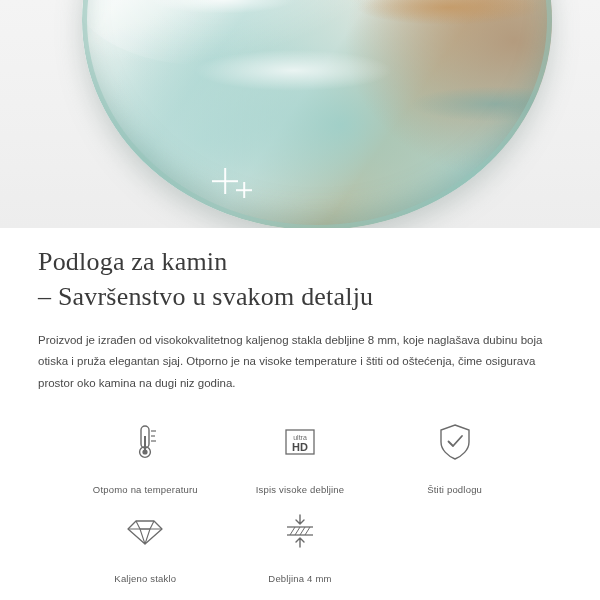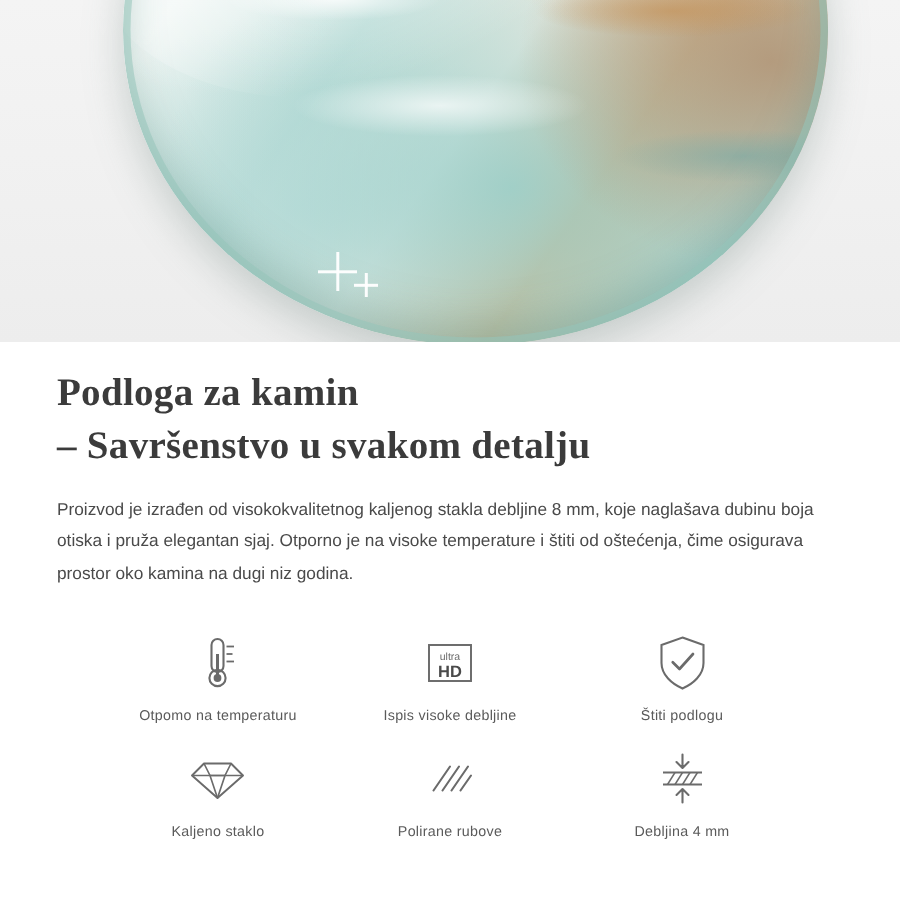--- a/index.html
+++ b/index.html
@@ -104,21 +104,21 @@
 
   
   .content {
     padding: 16px 38px 0 38px;
   }
   .headline {
     font-family: "Liberation Serif", serif;
     font-size: 26px;
     line-height: 1.35;
     color: #3b3b3b;
-    font-weight: 700;
+    font-weight: 400;
     margin: 0;
     letter-spacing: 0.2px;
   }
   .headline .line2 {
     display: block;
   }
   .body-copy {
     margin: 16px 0 0 0;
     font-size: 11.5px;
     line-height: 1.85;
@@ -142,21 +142,21 @@
     text-align: center;
   }
   .feature-icon {
     height: 44px;
     display: flex;
     align-items: center;
     justify-content: center;
     text-align: right;
   }
   .feature-label {
-    margin-top: 8px;
+    margin-top: 20px;
     font-size: 9.5px;
     color: #5a5a5a;
     letter-spacing: 0.2px;
   }
   svg { display: block; }
 </style>
 </head>
 <body>
 
 <div class="page">
@@ -223,31 +223,20 @@
             <path d="M11 8 H29 L37 16 L20 31 L3 16 Z" fill="none" stroke="#6b6b6b" stroke-width="1.3" stroke-linejoin="round"></path>
             <path d="M3 16 H37" stroke="#6b6b6b" stroke-width="1.1"></path>
             <path d="M11 8 L15 16 L20 31" fill="none" stroke="#6b6b6b" stroke-width="1.1"></path>
             <path d="M29 8 L25 16 L20 31" fill="none" stroke="#6b6b6b" stroke-width="1.1"></path>
             <path d="M15 16 H25" stroke="#6b6b6b" stroke-width="1.1"></path>
           </svg>
         </div>
         <div class="feature-label">Kaljeno staklo</div>
       </div>
 
-      <div class="feature">
-        <div class="feature-icon">
-          <svg width="40" height="36" viewBox="0 0 40 36">
-            <line x1="9" y1="26" x2="20" y2="10" stroke="#6b6b6b" stroke-width="1.4" stroke-linecap="round"></line>
-            <line x1="15" y1="26" x2="26" y2="10" stroke="#6b6b6b" stroke-width="1.4" stroke-linecap="round"></line>
-            <line x1="21" y1="26" x2="32" y2="10" stroke="#6b6b6b" stroke-width="1.4" stroke-linecap="round"></line>
-            <line x1="27" y1="26" x2="34" y2="16" stroke="#6b6b6b" stroke-width="1.4" stroke-linecap="round"></line>
-          </svg>
-        </div>
-        <div class="feature-label">Polirane rubove</div>
-      </div>
 
       <div class="feature">
         <div class="feature-icon">
           <svg width="40" height="40" viewBox="0 0 40 40">
             <path d="M20 4 V12 M16 9 L20 13 L24 9" fill="none" stroke="#6b6b6b" stroke-width="1.4" stroke-linecap="round" stroke-linejoin="round"></path>
             <line x1="7" y1="16" x2="33" y2="16" stroke="#6b6b6b" stroke-width="1.3"></line>
             <line x1="7" y1="24" x2="33" y2="24" stroke="#6b6b6b" stroke-width="1.3"></line>
             <line x1="10" y1="24" x2="15" y2="16" stroke="#6b6b6b" stroke-width="1"></line>
             <line x1="15" y1="24" x2="20" y2="16" stroke="#6b6b6b" stroke-width="1"></line>
             <line x1="20" y1="24" x2="25" y2="16" stroke="#6b6b6b" stroke-width="1"></line>

